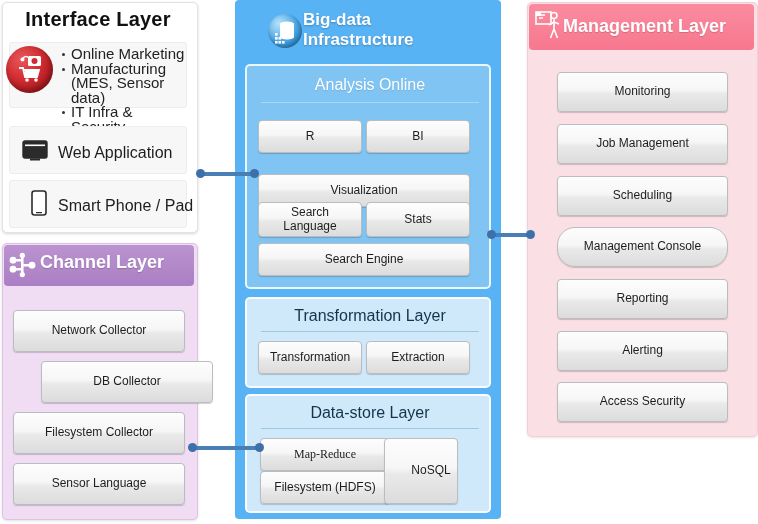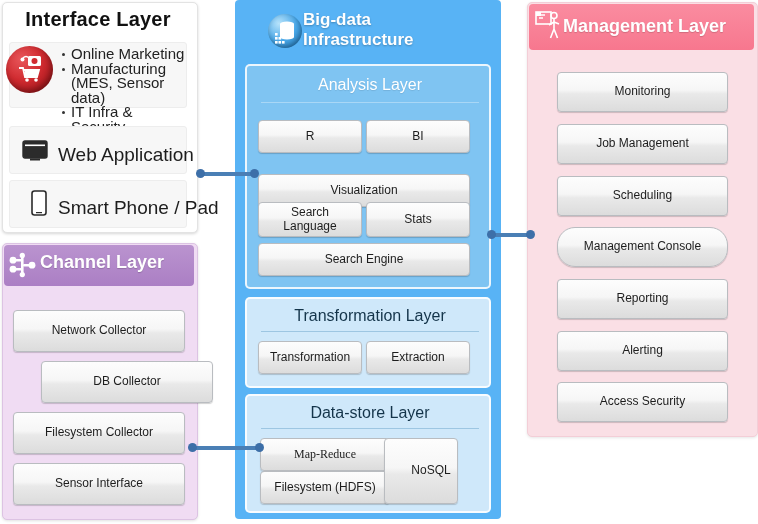--- a/index.html
+++ b/index.html
@@ -58,21 +58,21 @@
   .biz-list{
     position:absolute;left:62px;top:47px;width:128px;
     font-size:15px;color:#222;line-height:14.5px;
   }
   .biz-list div{position:relative;padding-left:9px;}
   .biz-list div.bullet::before{
     content:"";position:absolute;left:0;top:6px;width:3px;height:3px;
     background:#333;border-radius:50%;
   }
   .if-row-label{
-    position:absolute;font-size:19px;color:#1d1d1d;
+    position:absolute;font-size:16px;color:#1d1d1d;
   }
   #web-app-label{left:58px;top:144px;}
   #phone-label{left:58px;top:197px;}
 
   
   #channel-panel{
     position:absolute;left:2px;top:243px;width:196px;height:277px;
     background:#f0dcf3;
     border:1px solid #dcc3e3;
     border-radius:5px;box-sizing:border-box;
@@ -219,21 +219,21 @@
         <circle cx="14.3" cy="3.4" r="2.6"></circle>
         <circle cx="14.3" cy="22.6" r="2.6"></circle>
       </g>
     </svg>
   </div>
   <div id="channel-title">Channel Layer</div>
 
   <div class="chip" style="left:13px;top:310px;width:172px;height:42px;">Network Collector</div>
   <div class="chip" style="left:13px;top:361px;width:172px;height:42px;margin-left:28px;">DB Collector</div>
   <div class="chip" style="left:13px;top:412px;width:172px;height:42px;">Filesystem Collector</div>
-  <div class="chip" style="left:13px;top:463px;width:172px;height:42px;">Sensor Interface</div>
+  <div class="chip" style="left:13px;top:463px;width:172px;height:42px;">Sensor Language</div>
 
   <div id="bigdata-panel"></div>
   <div id="bigdata-icon">
     <svg width="34" height="34" viewBox="0 0 34 34">
       <g fill="#ffffff">
         <ellipse cx="19" cy="10" rx="7" ry="2.4"></ellipse>
         <rect x="12" y="10" width="14" height="13"></rect>
         <ellipse cx="19" cy="23" rx="7" ry="2.4"></ellipse>
         <rect x="7" y="19" width="2.6" height="2.6"></rect>
         <rect x="7" y="23" width="2.6" height="2.6"></rect>
@@ -243,21 +243,21 @@
         <rect x="14" y="27" width="2.6" height="2.6"></rect>
       </g>
     </svg>
   </div>
   <div id="bigdata-title">
     <div>Big-data</div>
     <div>Infrastructure</div>
   </div>
 
   <div class="sublayer" id="analysis-layer">
-    <div class="sub-title" id="analysis-title">Analysis Layer</div>
+    <div class="sub-title" id="analysis-title">Analysis Online</div>
     <div class="sub-rule" id="analysis-rule"></div>
   </div>
   <div class="chip" style="left:258px;top:120px;width:104px;height:33px;">R</div>
   <div class="chip" style="left:366px;top:120px;width:104px;height:33px;">BI</div>
   <div class="chip" style="left:258px;top:162px;width:212px;height:33px;margin-top:12px;">Visualization</div>
   <div class="chip" style="left:258px;top:202px;width:104px;height:35px;">Search Language</div>
   <div class="chip" style="left:366px;top:202px;width:104px;height:35px;">Stats</div>
   <div class="chip" style="left:258px;top:243px;width:212px;height:33px;">Search Engine</div>
 
   <div class="sublayer" id="transformation-layer">

